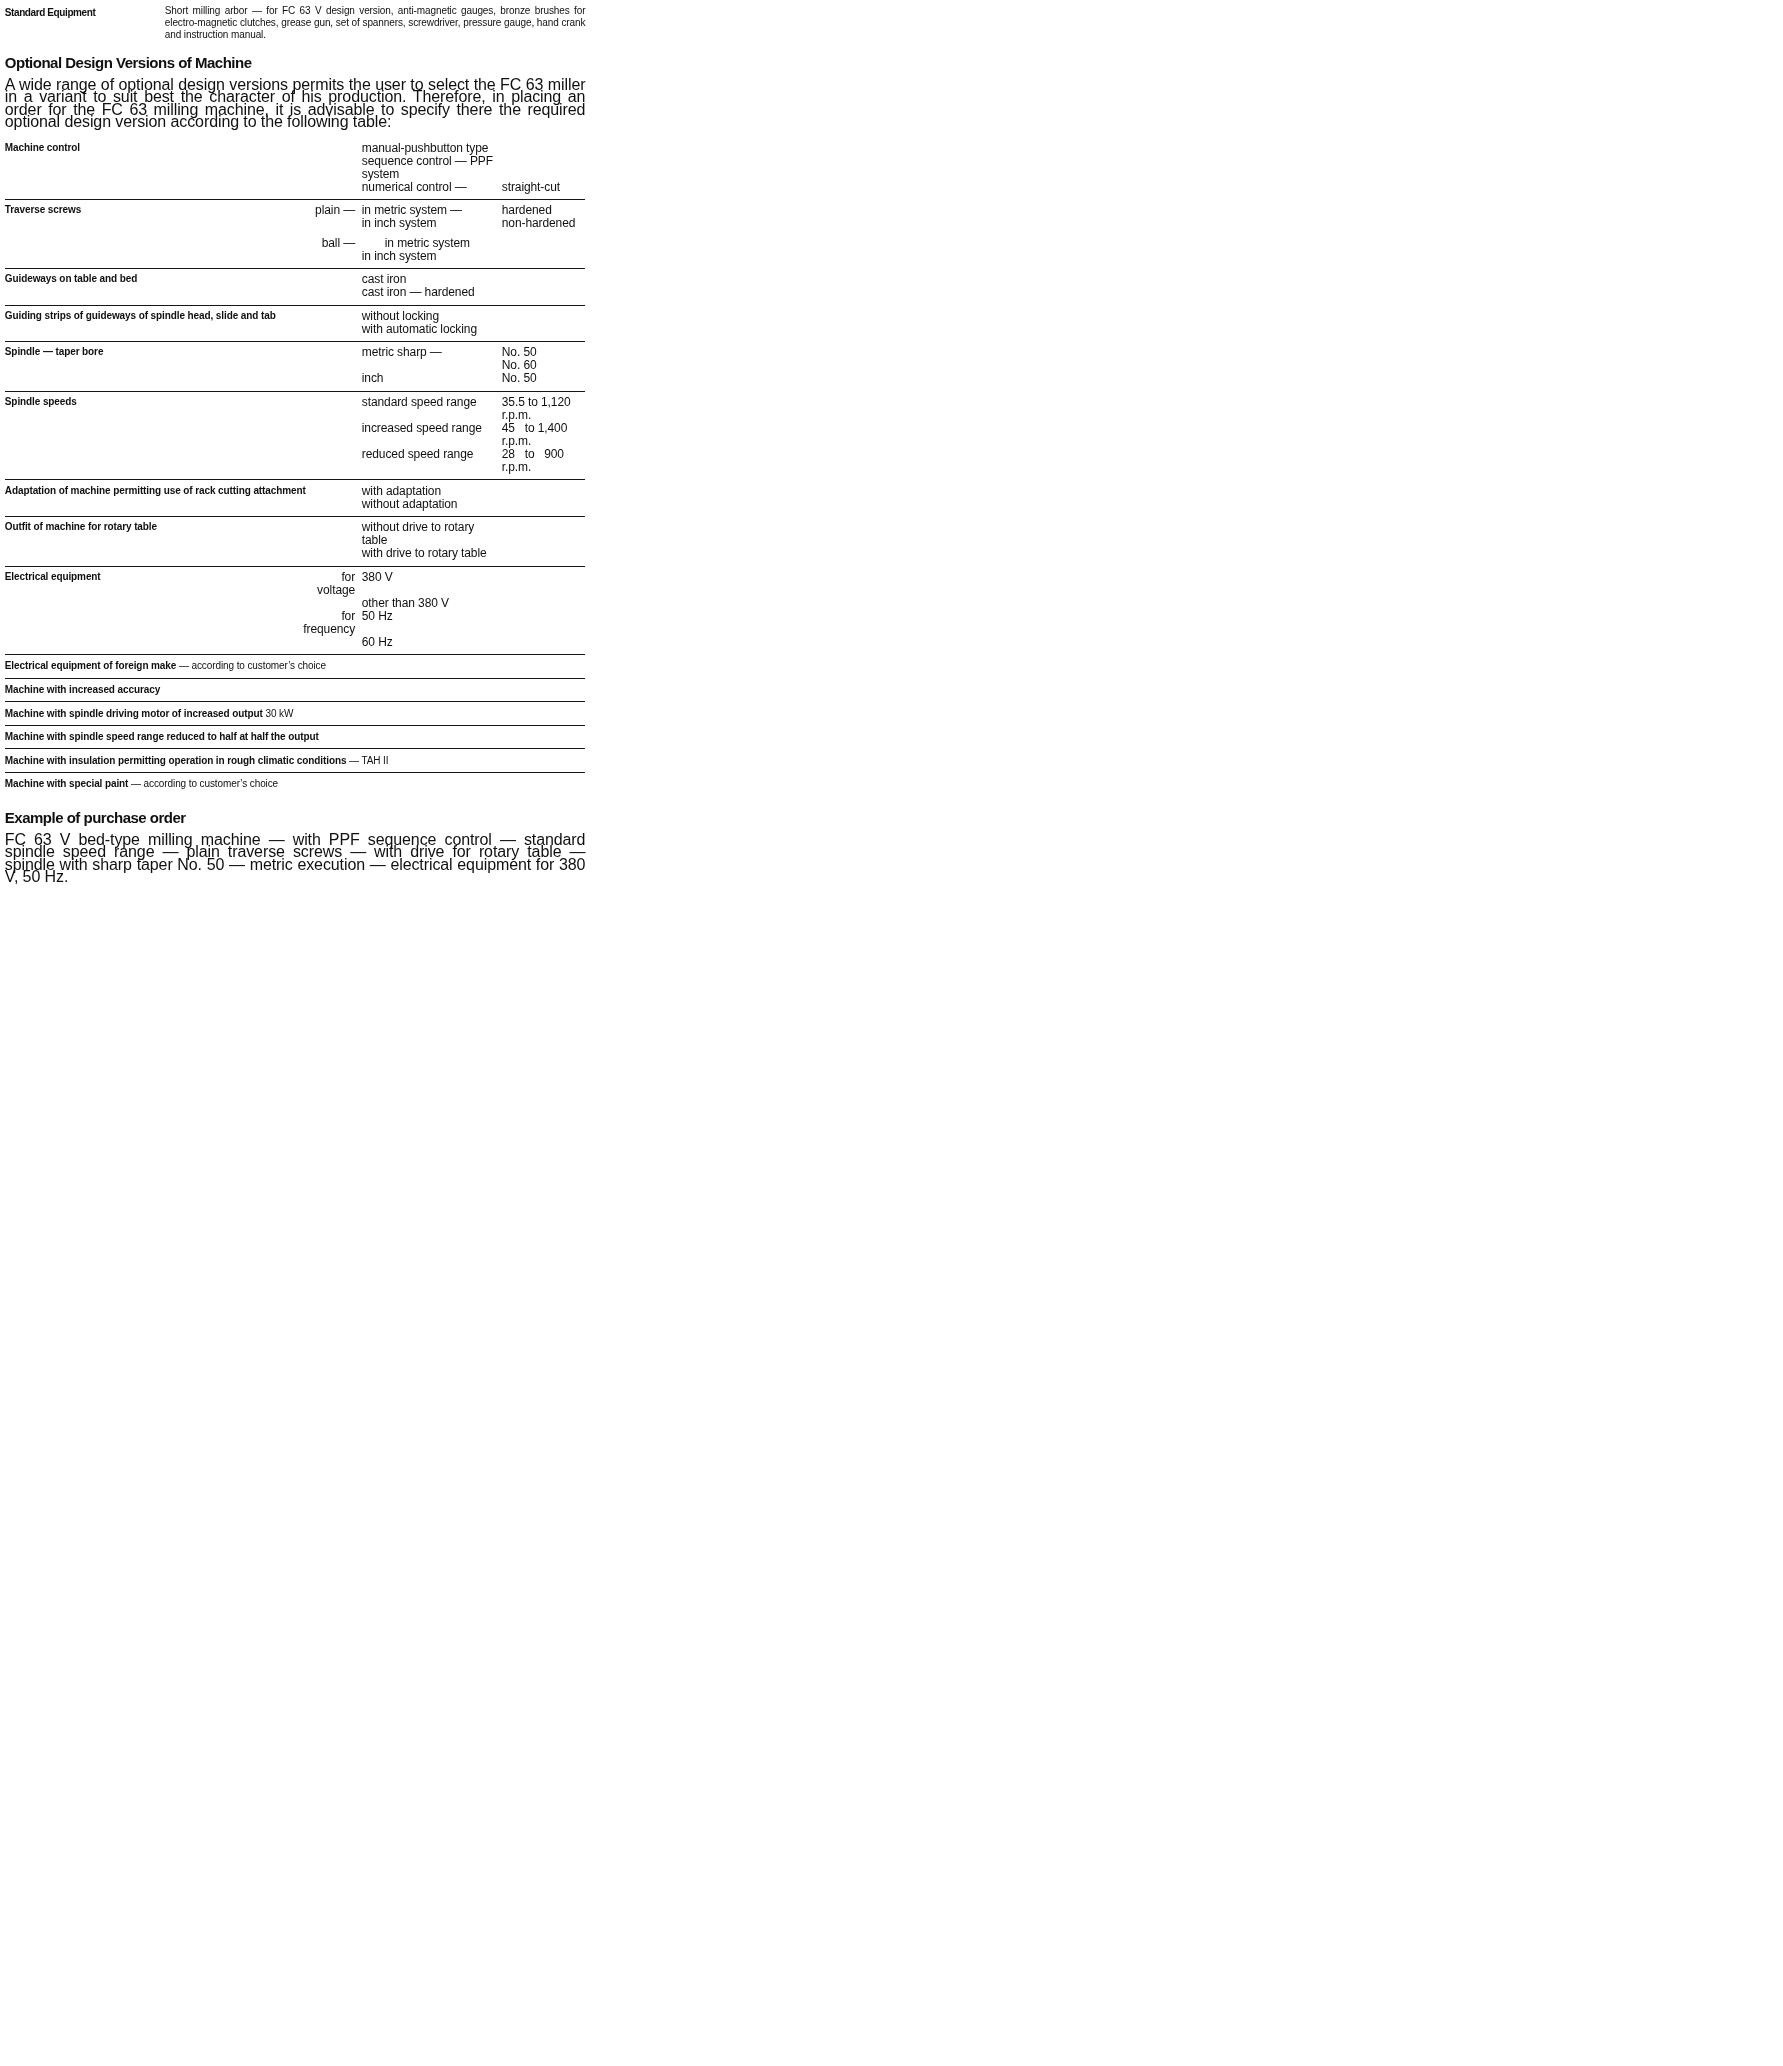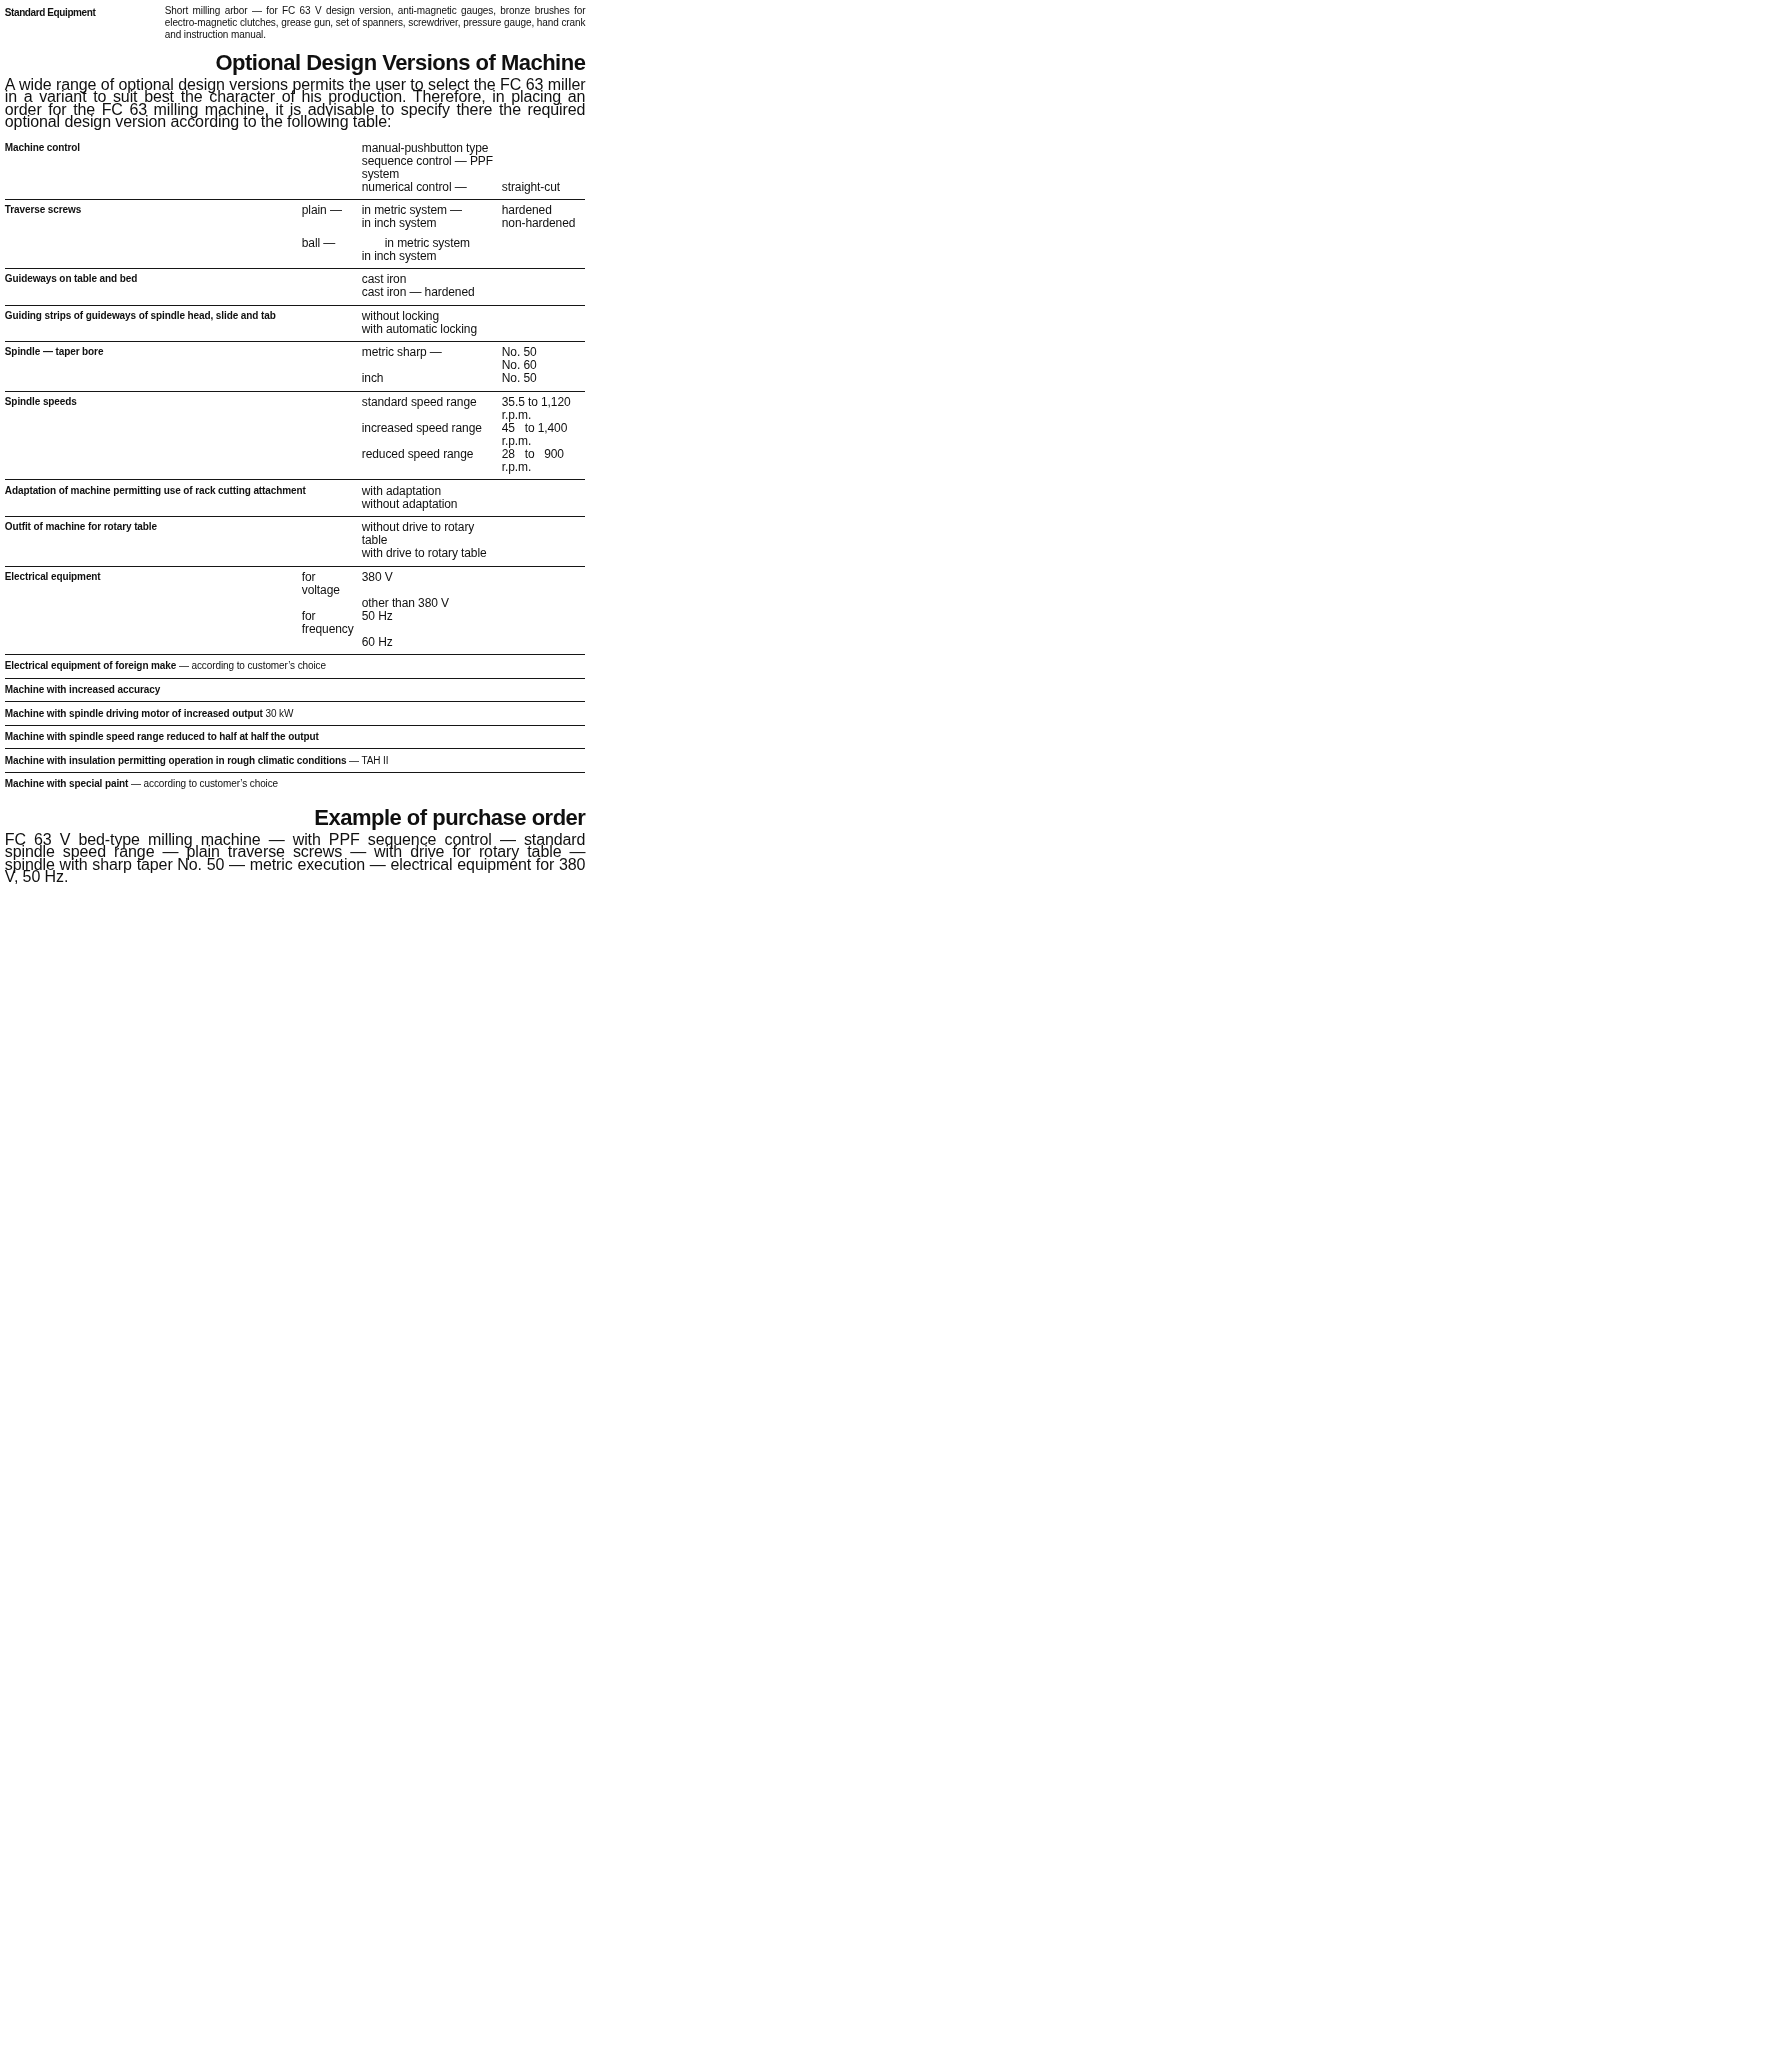--- a/index.html
+++ b/index.html
@@ -19,22 +19,22 @@
     letter-spacing: -0.4px; margin: 0;
   }
   .std-body {
     flex: 1; margin: 0;
     font-size: 10px; line-height: 12px; letter-spacing: -0.1px;
     text-align: justify;
   }
 
   
   .h-big {
-    font-size: 22px; line-height: 20px; font-weight: 700;
-    letter-spacing: -0.5px; margin: 12.5px 0 5.7px 0; text-align: right;
+    font-size: 15px; line-height: 20px; font-weight: 700;
+    letter-spacing: -0.5px; margin: 12.5px 0 5.7px 0;
   }
 
   .intro, .po-body {
     margin: 0 0 8.6px 0;
     font-size: 16px; line-height: 12.5px; letter-spacing: -0.1px;
     text-align: justify;
   }
   .po-body { margin-bottom: 8px; }
 
   
@@ -52,21 +52,21 @@
   }
   .trow.wide .lbl { flex-basis: 357px; }
   .lines { flex: 1; display: flex; flex-direction: column; }
   .line {
     display: grid;
     grid-template-columns: 60px 140px 1fr;
     font-size: 12px; line-height: 13px; letter-spacing: -0.1px;
   }
   .trow.wide .line { grid-template-columns: 140px 1fr; }
   .line.gap { margin-top: 6.2px; gap: 23px; }
-  .sub { text-align: left; padding-right: 6.7px; }
+  .sub { text-align: right; padding-right: 6.7px; }
   .val { white-space: pre-wrap; }
 
   
   .sline { font-size: 10px; line-height: 13px; letter-spacing: -0.1px; }
   .lbl-inline { font-weight: 700; }
   .tail { font-weight: 400; }
 </style>
 </head>
 <body>
 

